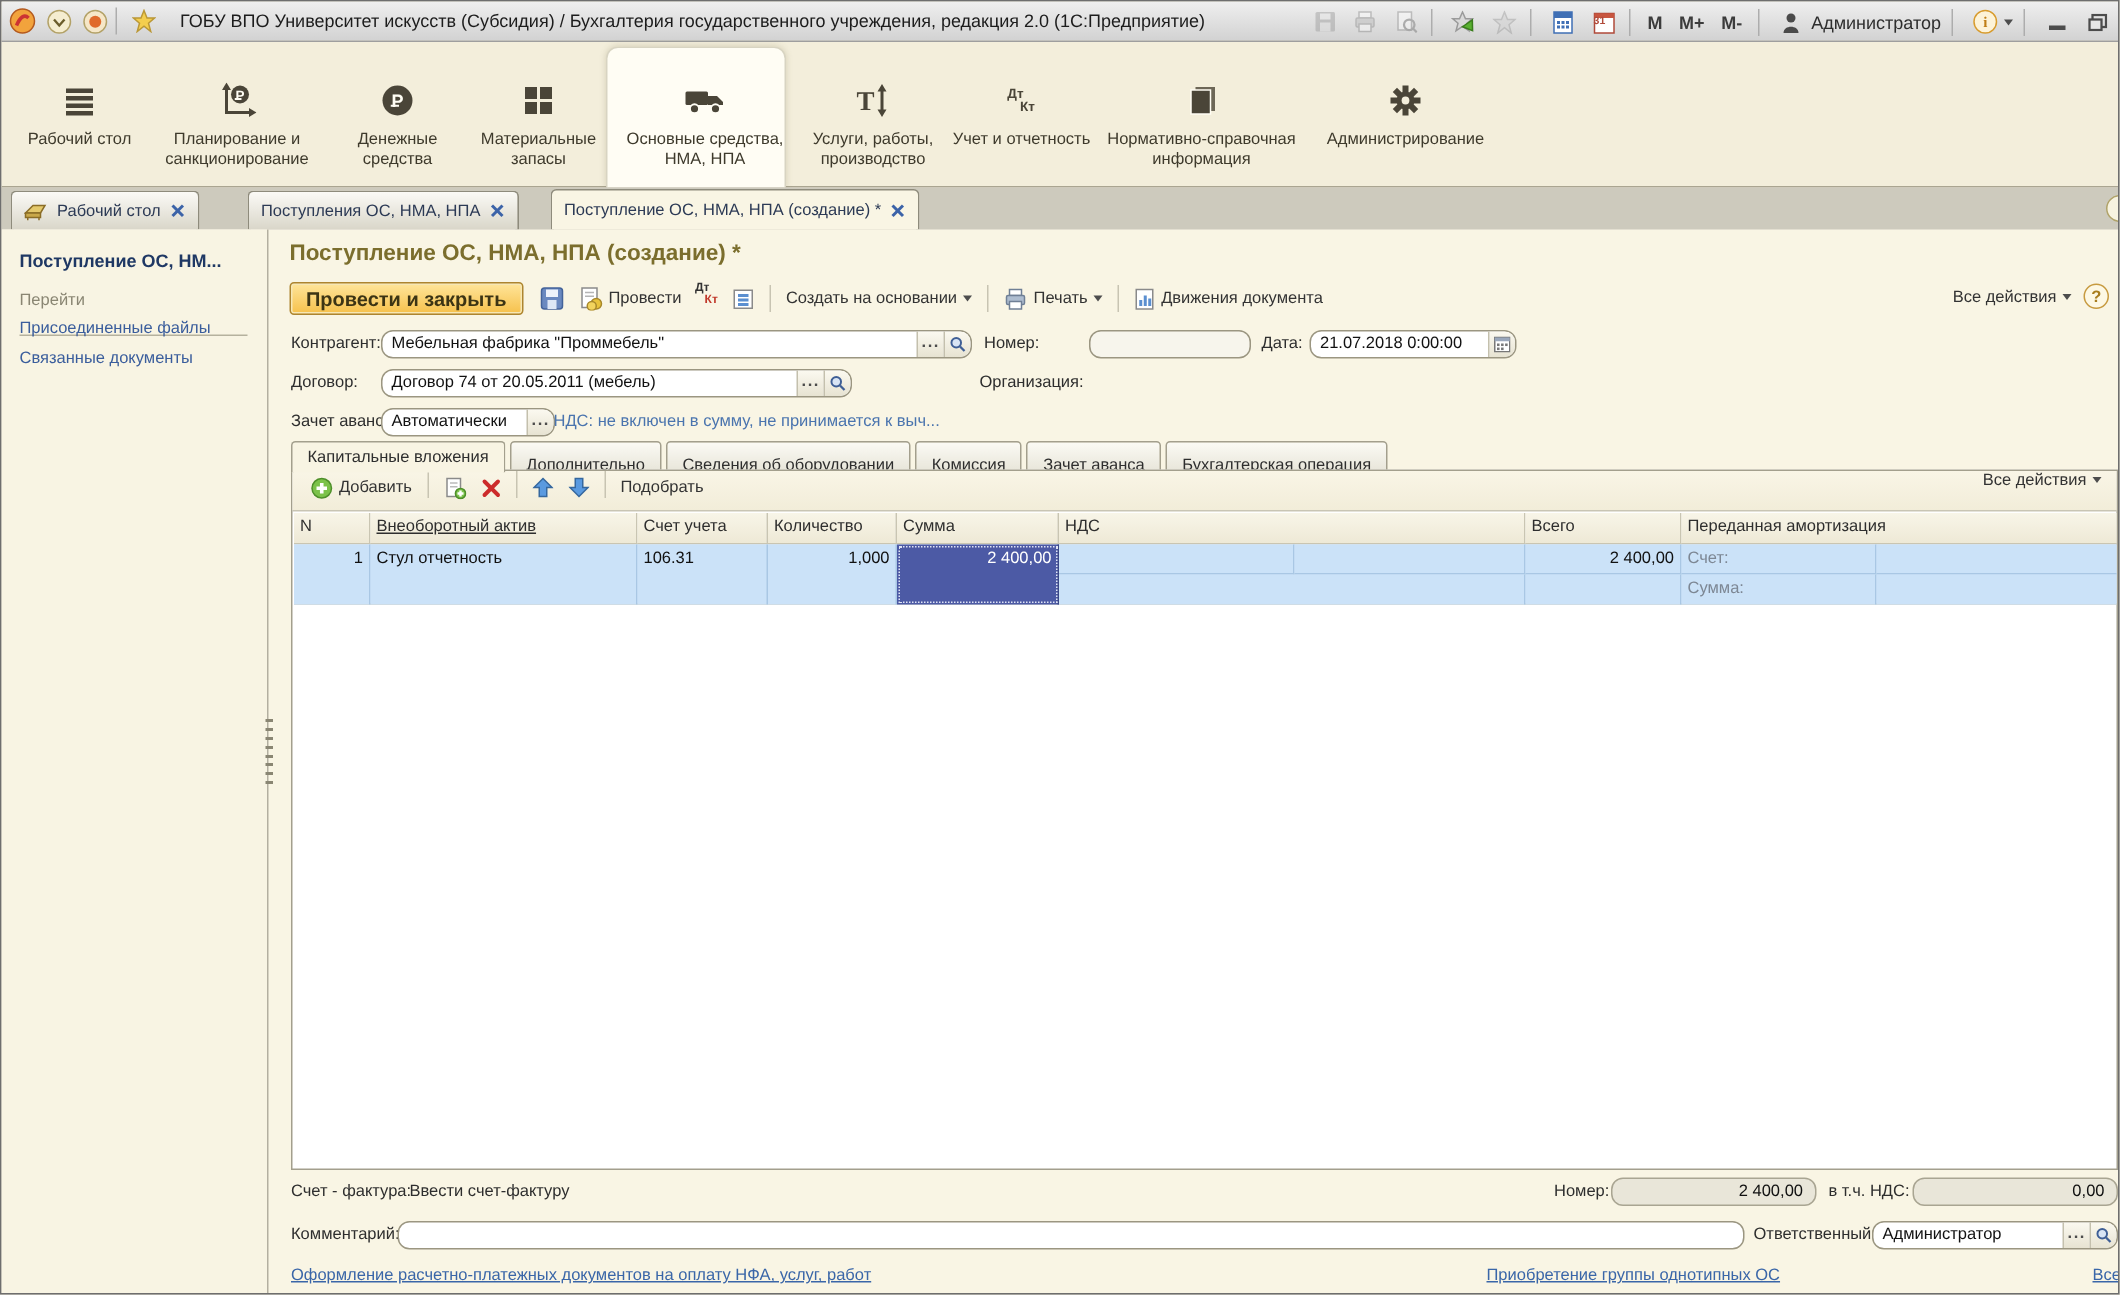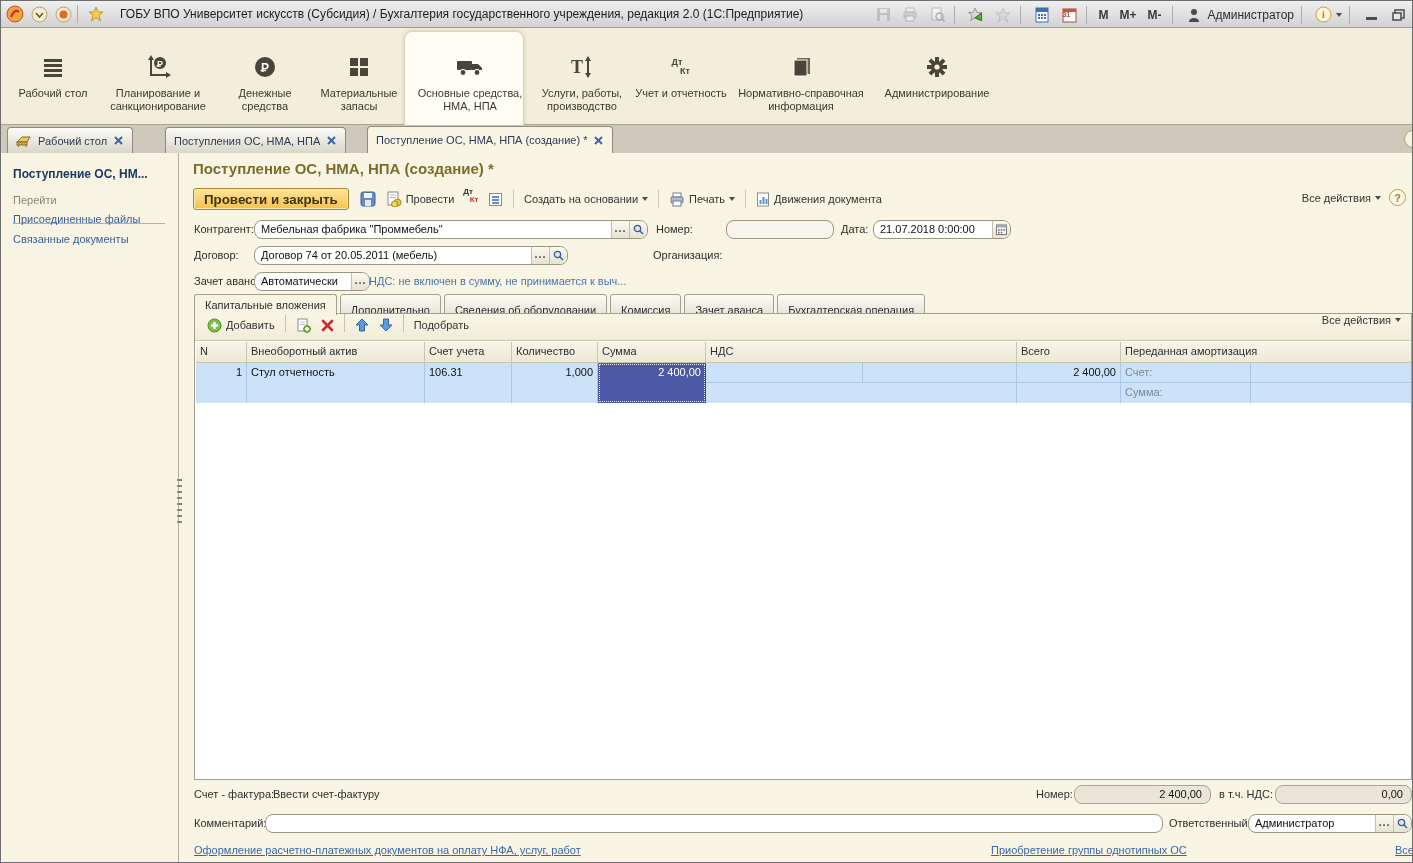--- a/index.html
+++ b/index.html
@@ -572,21 +572,21 @@
       </span>
       <span class="vsep"></span>
       <span class="flatbtn">Подобрать</span>
       <span class="all-actions">
         <span>Все действия</span>
         <span class="caret"></span>
       </span>
     </div>
 
     <div class="th" style="left:1px;width:51px;">N</div>
-    <div class="th" style="left:52px;width:178px;">Внеоборотный актив</div>
+    <div class="th" style="left:52px;width:178px;text-decoration:underline;">Внеоборотный актив</div>
     <div class="th" style="left:230px;width:87px;">Счет учета</div>
     <div class="th" style="left:317px;width:86px;">Количество</div>
     <div class="th" style="left:403px;width:108px;">Сумма</div>
     <div class="th" style="left:511px;width:311px;">НДС</div>
     <div class="th" style="left:822px;width:104px;">Всего</div>
     <div class="th" style="left:926px;width:290px;border-right:none;">Переданная амортизация</div>
 
     <div class="row-bg"></div>
     <div class="td num" style="left:1px;top:49px;width:51px;height:40px;">1</div>
     <div class="td" style="left:52px;top:49px;width:178px;height:40px;">Стул отчетность</div>

